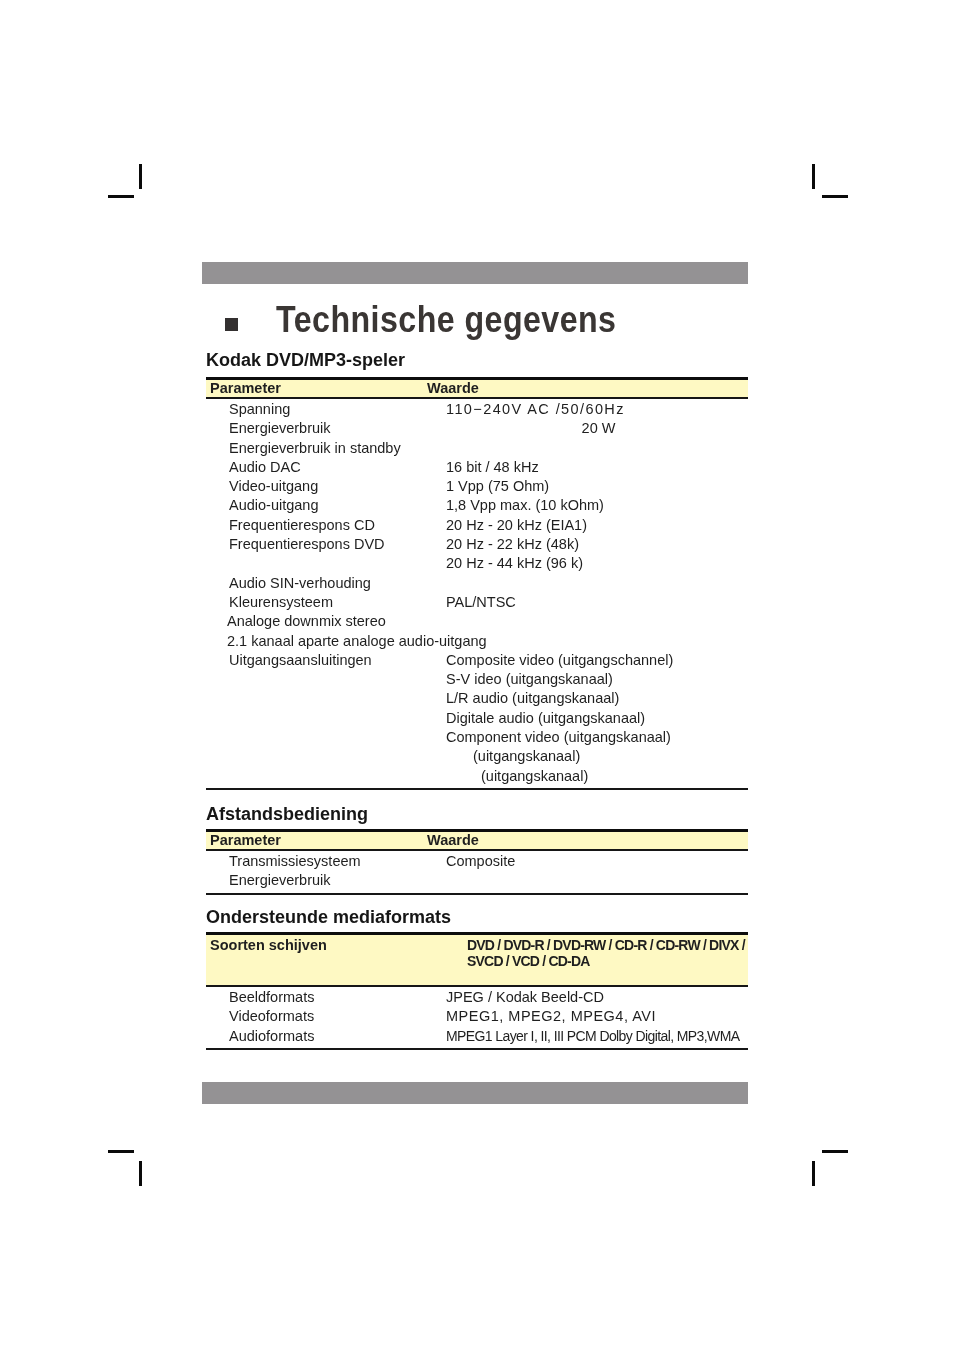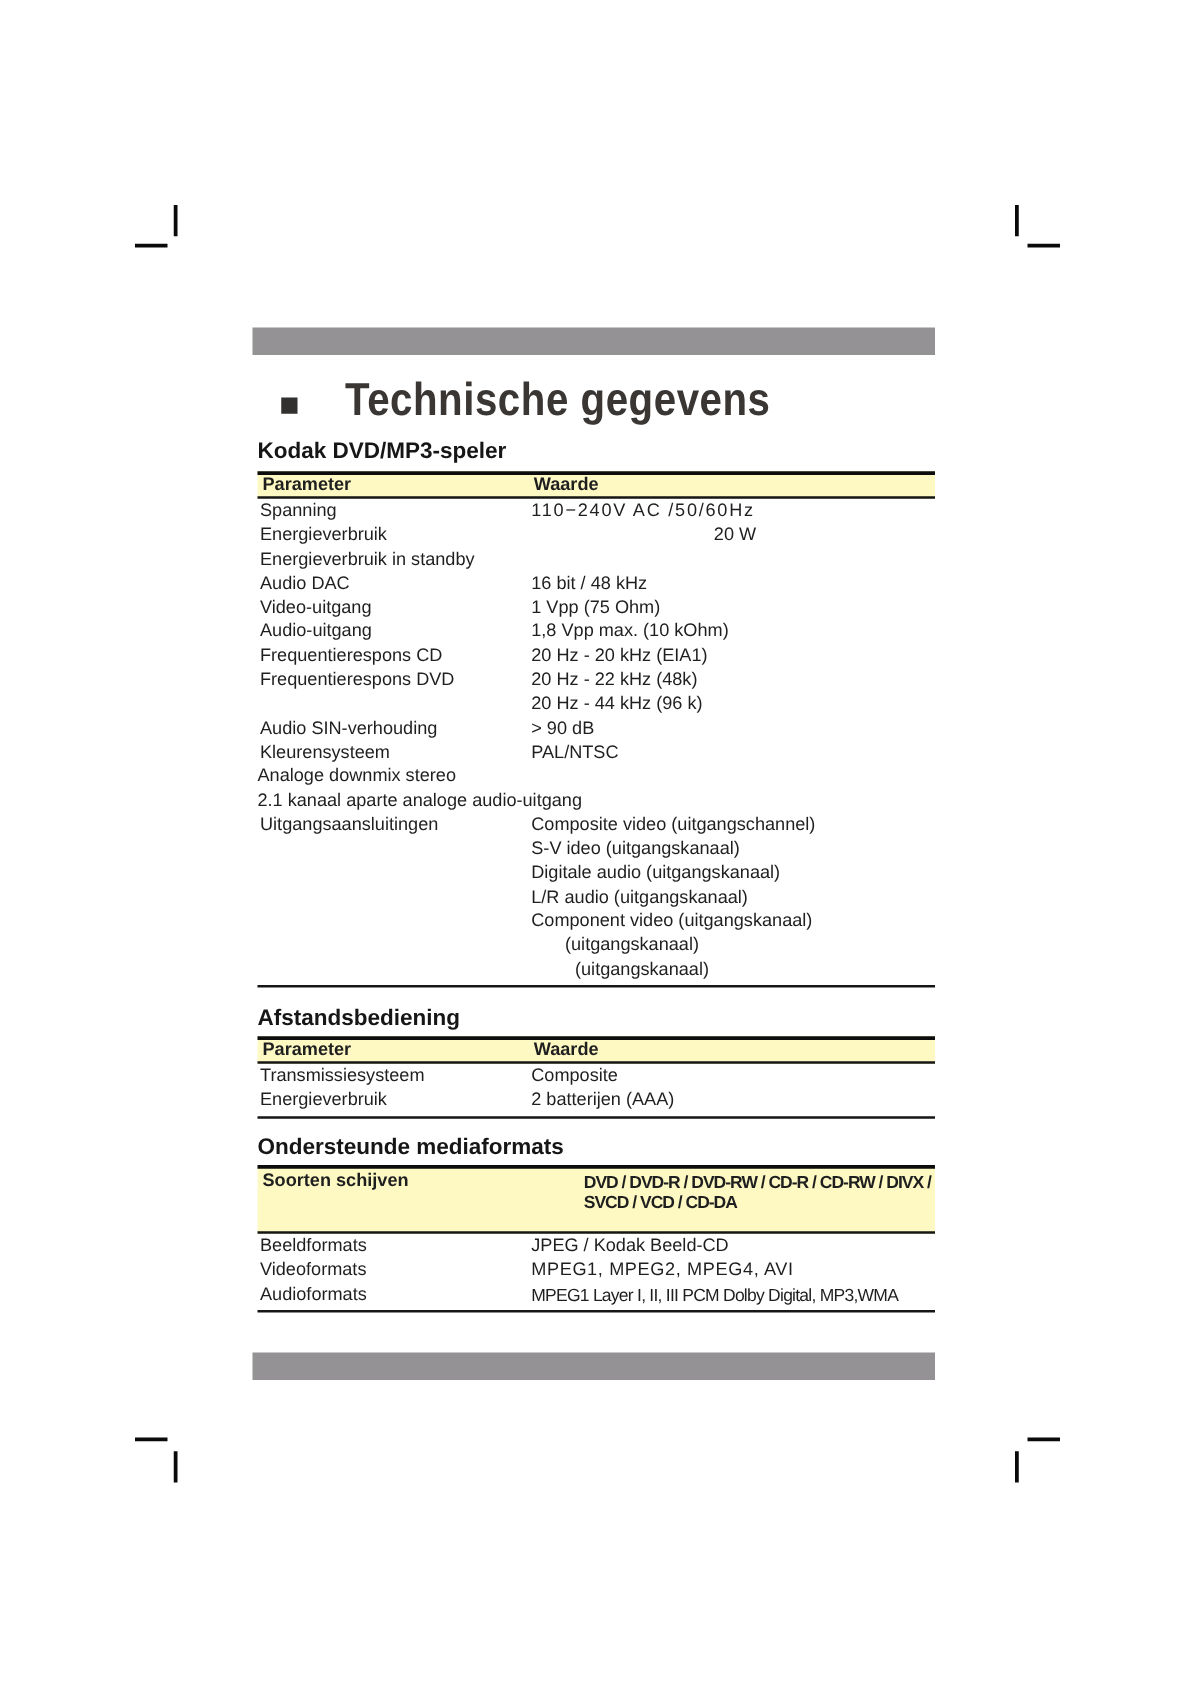--- a/index.html
+++ b/index.html
@@ -53,21 +53,21 @@
     border-bottom:2px solid #161616;
     padding:1px 0;
     font-weight:bold;
     line-height:15px;
   }
   .thead .col1 { padding-left:4px; }
   .thead .col2 { padding-left:2px; }
   .col1 { width:219px; flex-shrink:0; }
   .col2 { flex:1; min-width:0; }
   .tbody { padding:1px 0 2px 0; border-bottom:2px solid #161616; }
-  .row { display:flex; line-height:19.3px; }
+  .row { display:flex; line-height:19.3px;margin-left:21px; }
   .row .col1 { padding-left:2px; }
   .vline { line-height:19.3px; min-height:19.3px; white-space:nowrap; }
   .ind1 { padding-left:27px; }
   .ind2 { padding-left:35px; }
   .v-wide  { letter-spacing:1.4px; }
   .v-alt   { letter-spacing:0.5px; }
   .v-alt-sm{ font-size:14px; letter-spacing:-0.6px; }
   .h3-line { font-size:14px; letter-spacing:-0.8px; line-height:16px; white-space:nowrap;margin-left:40px; }
   .thead.tall { line-height:16px; padding:2px 0 16px 0; }
 </style>
@@ -141,43 +141,40 @@
     </div>
     <div class="row">
       <div class="col1">Frequentierespons DVD</div>
       <div class="col2">
         <div class="vline">20 Hz - 22 kHz (48k)</div>
         <div class="vline">20 Hz - 44 kHz (96 k)</div>
       </div>
     </div>
     <div class="row">
       <div class="col1">Audio SIN-verhouding</div>
-      <div class="col2">
-        <div class="vline">&gt; 90 dB</div>
-      </div>
     </div>
     <div class="row">
       <div class="col1">Kleurensysteem</div>
       <div class="col2">
         <div class="vline">PAL/NTSC</div>
       </div>
     </div>
     <div class="row">
       <div class="col2">
         <div class="vline">Analoge downmix stereo</div>
         <div class="vline">2.1 kanaal aparte analoge audio-uitgang</div>
       </div>
     </div>
     <div class="row">
       <div class="col1">Uitgangsaansluitingen</div>
       <div class="col2">
         <div class="vline">Composite video (uitgangschannel)</div>
         <div class="vline">S-V ideo (uitgangskanaal)</div>
+        <div class="vline">L/R audio (uitgangskanaal)</div>
         <div class="vline">Digitale audio (uitgangskanaal)</div>
-        <div class="vline">L/R audio (uitgangskanaal)</div>
         <div class="vline">Component video (uitgangskanaal)</div>
         <div class="vline ind1">(uitgangskanaal)</div>
         <div class="vline ind2">(uitgangskanaal)</div>
       </div>
     </div>
   </div>
 </div>
 
 <div class="sec-heading" style="top:803px;">Afstandsbediening</div>
 
@@ -188,23 +185,20 @@
   </div>
   <div class="tbody">
     <div class="row">
       <div class="col1">Transmissiesysteem</div>
       <div class="col2">
         <div class="vline">Composite</div>
       </div>
     </div>
     <div class="row">
       <div class="col1">Energieverbruik</div>
-      <div class="col2">
-        <div class="vline">2 batterijen (AAA)</div>
-      </div>
     </div>
   </div>
 </div>
 
 <div class="sec-heading" style="top:906px;">Ondersteunde mediaformats</div>
 
 <div class="spec-table" style="top:932px;">
   <div class="thead tall">
     <div class="col1" style="line-height:16px;">Soorten schijven</div>
     <div class="col2">

